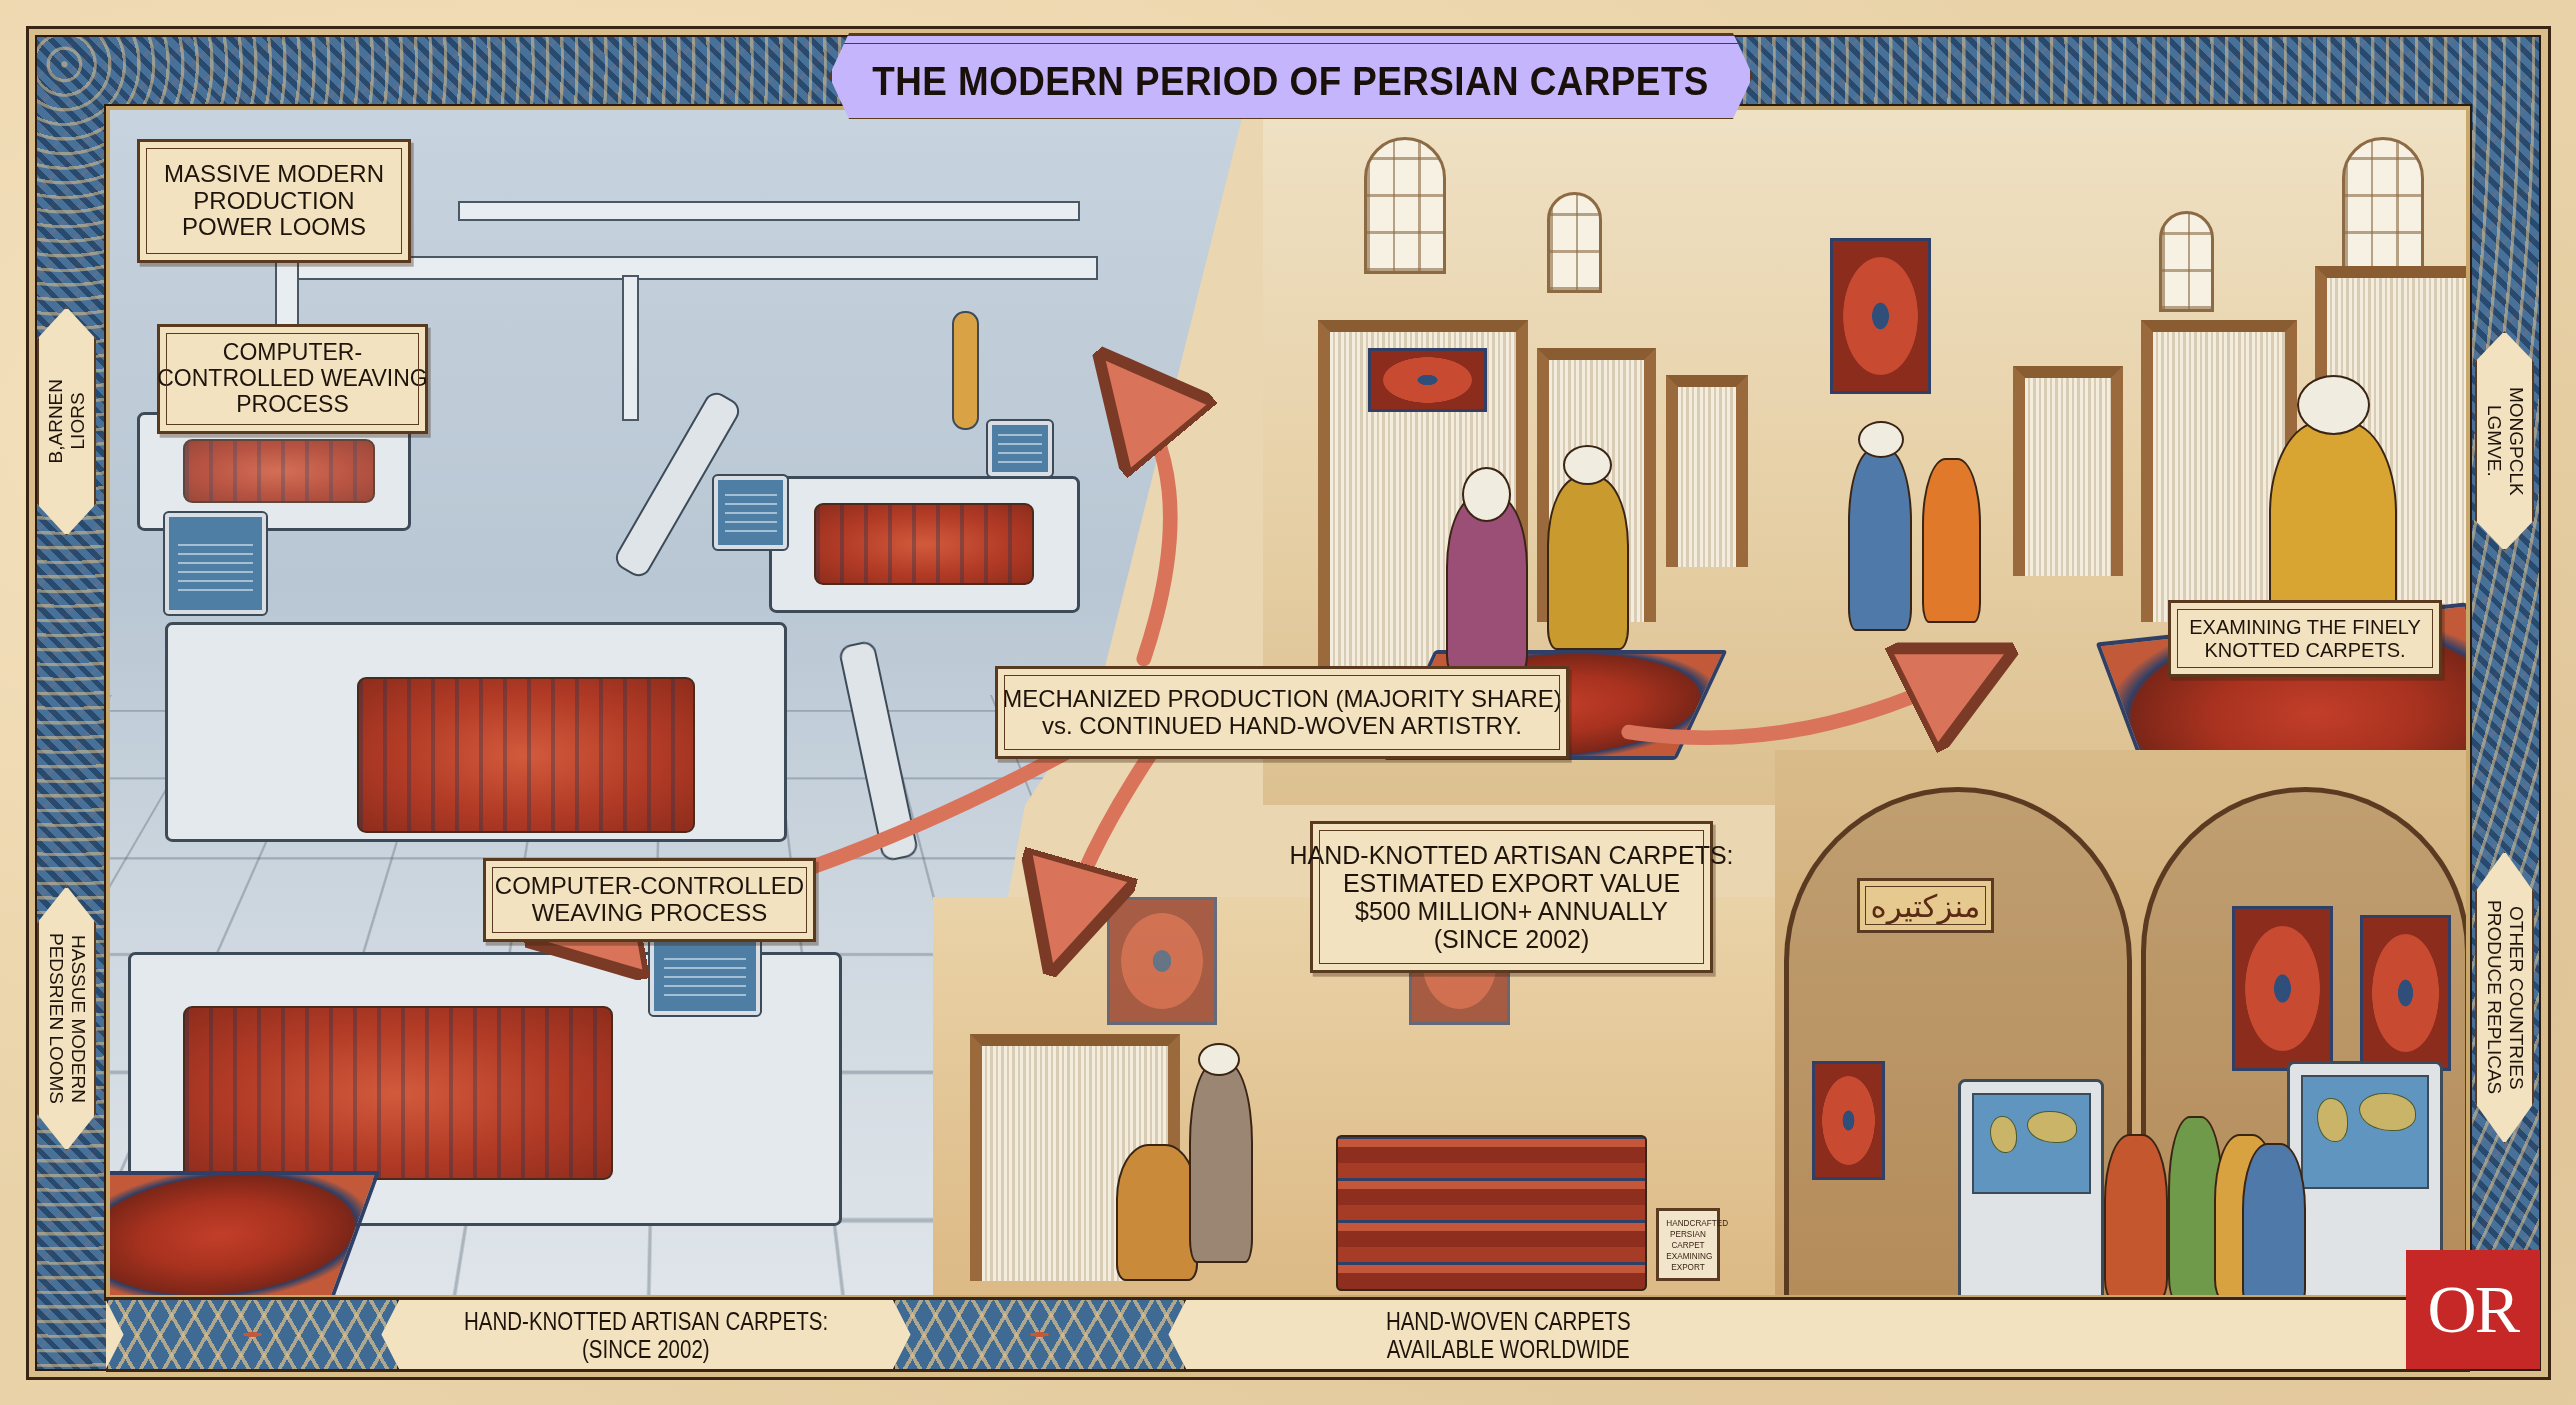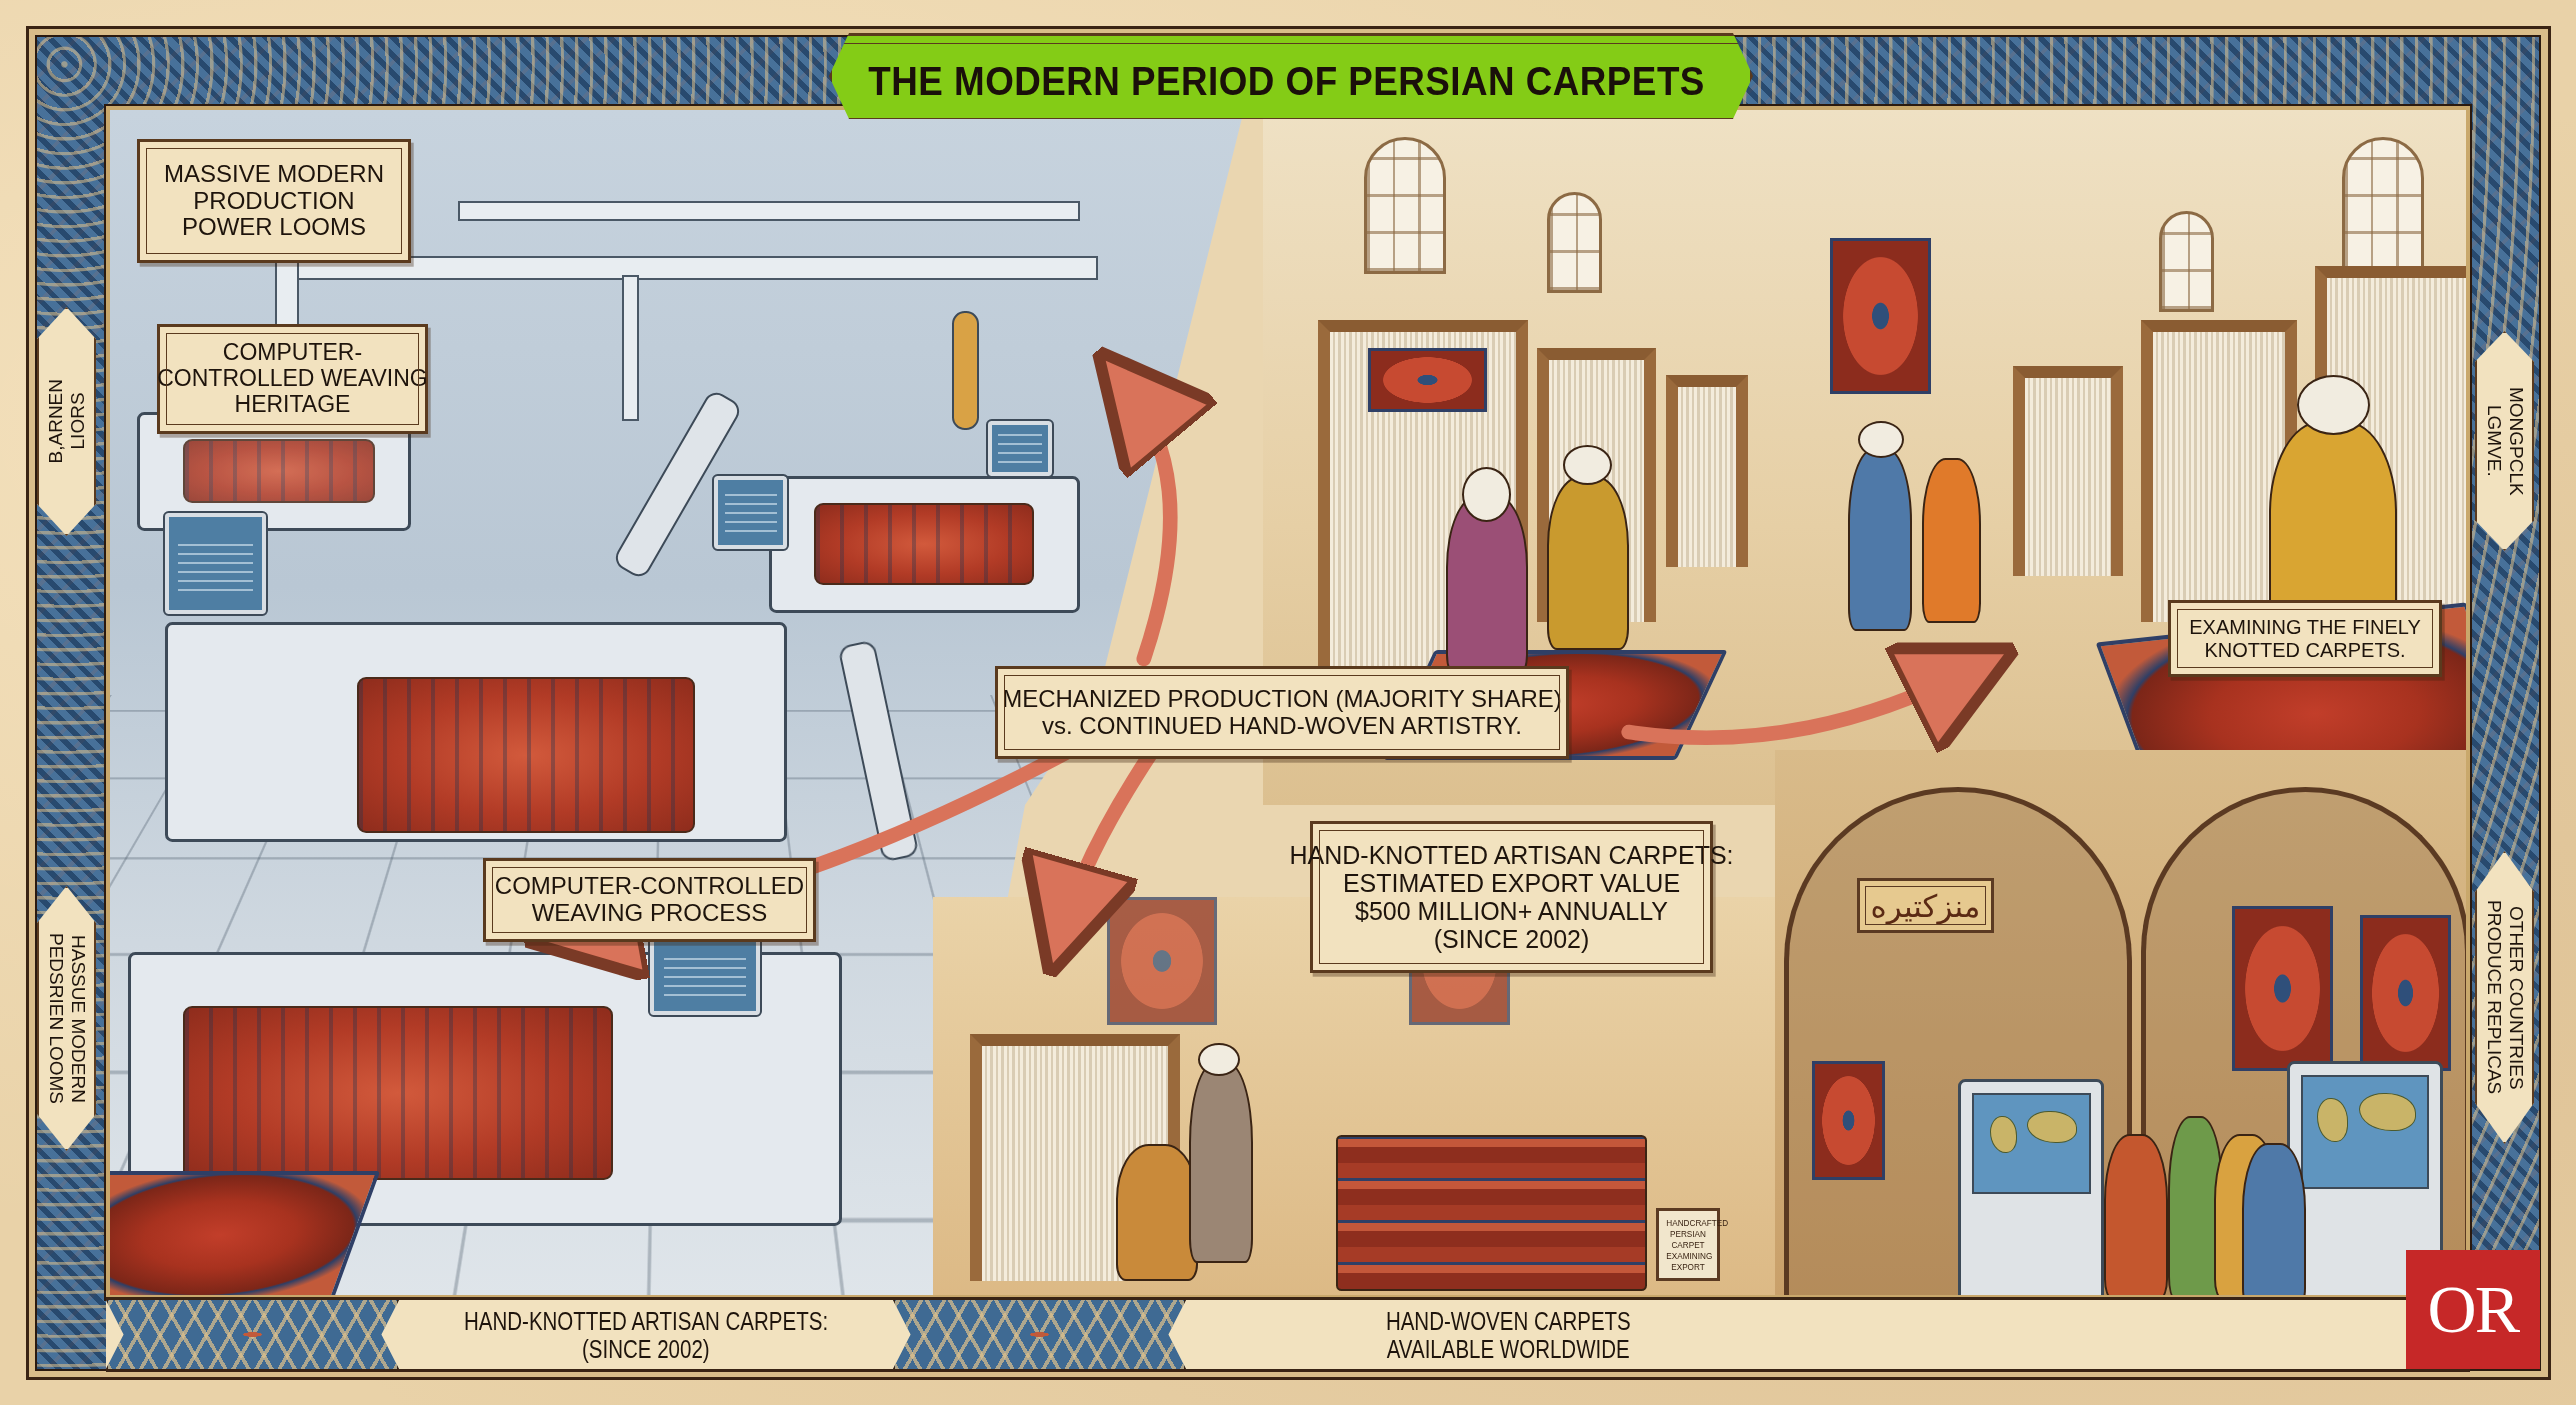--- a/index.html
+++ b/index.html
@@ -155,24 +155,24 @@
     text-align: center; color: #1e140c;
     font-family: "Liberation Sans", sans-serif;
     text-transform: none; line-height: 1.12;
     padding: 9.1px 16.5px;
   }
   .label span { display: block; white-space: nowrap; }
 
   
   .title-banner {
     position: absolute; left: 829px; top: 33px; width: 924px; height: 96px;
-    background: #84cc16;
+    background: #c4b5fd;
     border: 3.7px solid #5a3a1e;
     clip-path: polygon(20px 0, 904px 0, 924px 43px, 904px 86px, 20px 86px, 0 43px);
-    display: flex; align-items: center; 
+    display: flex; align-items: center; justify-content: center;
   }
   .title-banner::before {
     content: ""; position: absolute; inset: 7.3px;
     border-top: 1.8px solid #5a3a1e; border-bottom: 1.8px solid #5a3a1e;
   }
   .title-text {
     font-family: "Liberation Sans", sans-serif; font-weight: bold;
     font-size: 40px; letter-spacing: 0.5px; color: #1a100a;
     transform: scaleX(0.92);
   }
@@ -343,21 +343,21 @@
 </div>
 
 <div class="label" style="left:137px;top:139px;width:274px;height:124px;font-size:24px;">
   <span>MASSIVE MODERN</span>
   <span>PRODUCTION</span>
   <span>POWER LOOMS</span>
 </div>
 <div class="label" style="left:157px;top:324px;width:271px;height:110px;font-size:23px;">
   <span>COMPUTER-</span>
   <span>CONTROLLED WEAVING</span>
-  <span>HERITAGE</span>
+  <span>PROCESS</span>
 </div>
 <div class="label" style="left:483px;top:858px;width:333px;height:84px;font-size:24px;">
   <span>COMPUTER-CONTROLLED</span>
   <span>WEAVING PROCESS</span>
 </div>
 <div class="label" style="left:995px;top:666px;width:574px;height:93px;font-size:24px;">
   <span>MECHANIZED PRODUCTION (MAJORITY SHARE)</span>
   <span>vs. CONTINUED HAND-WOVEN ARTISTRY.</span>
 </div>
 <div class="label" style="left:1310px;top:821px;width:403px;height:152px;font-size:25px;">

